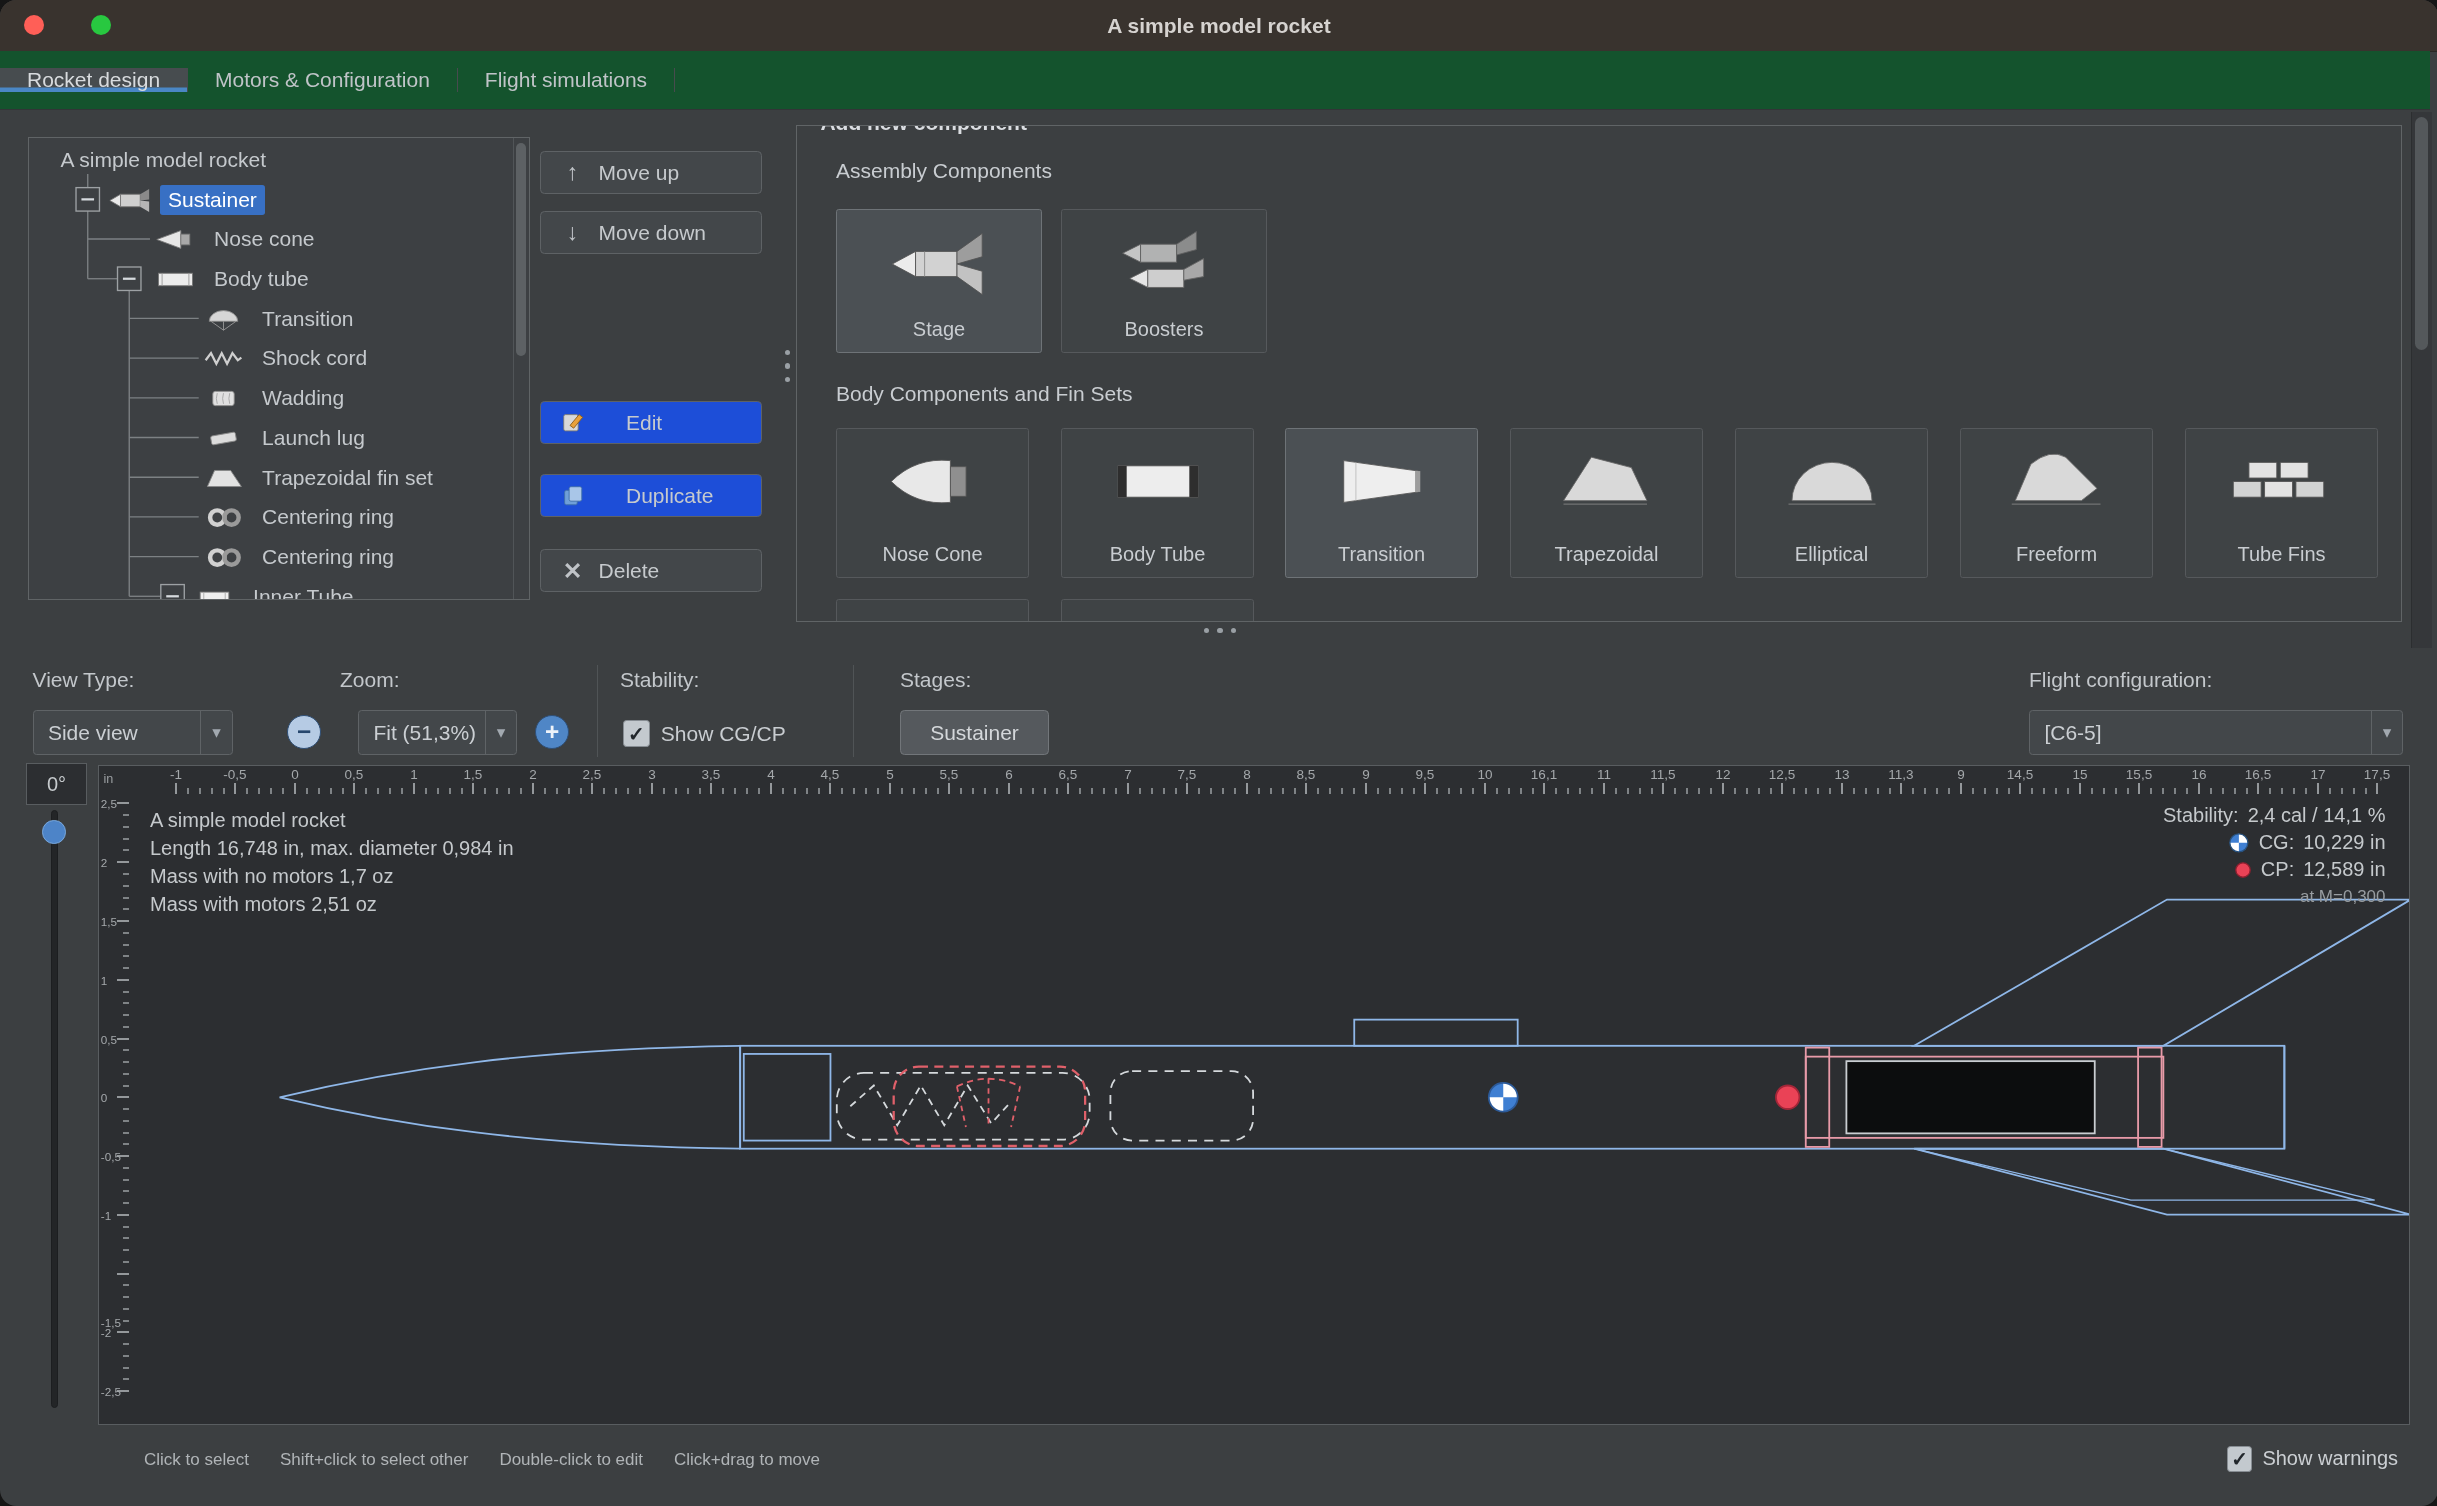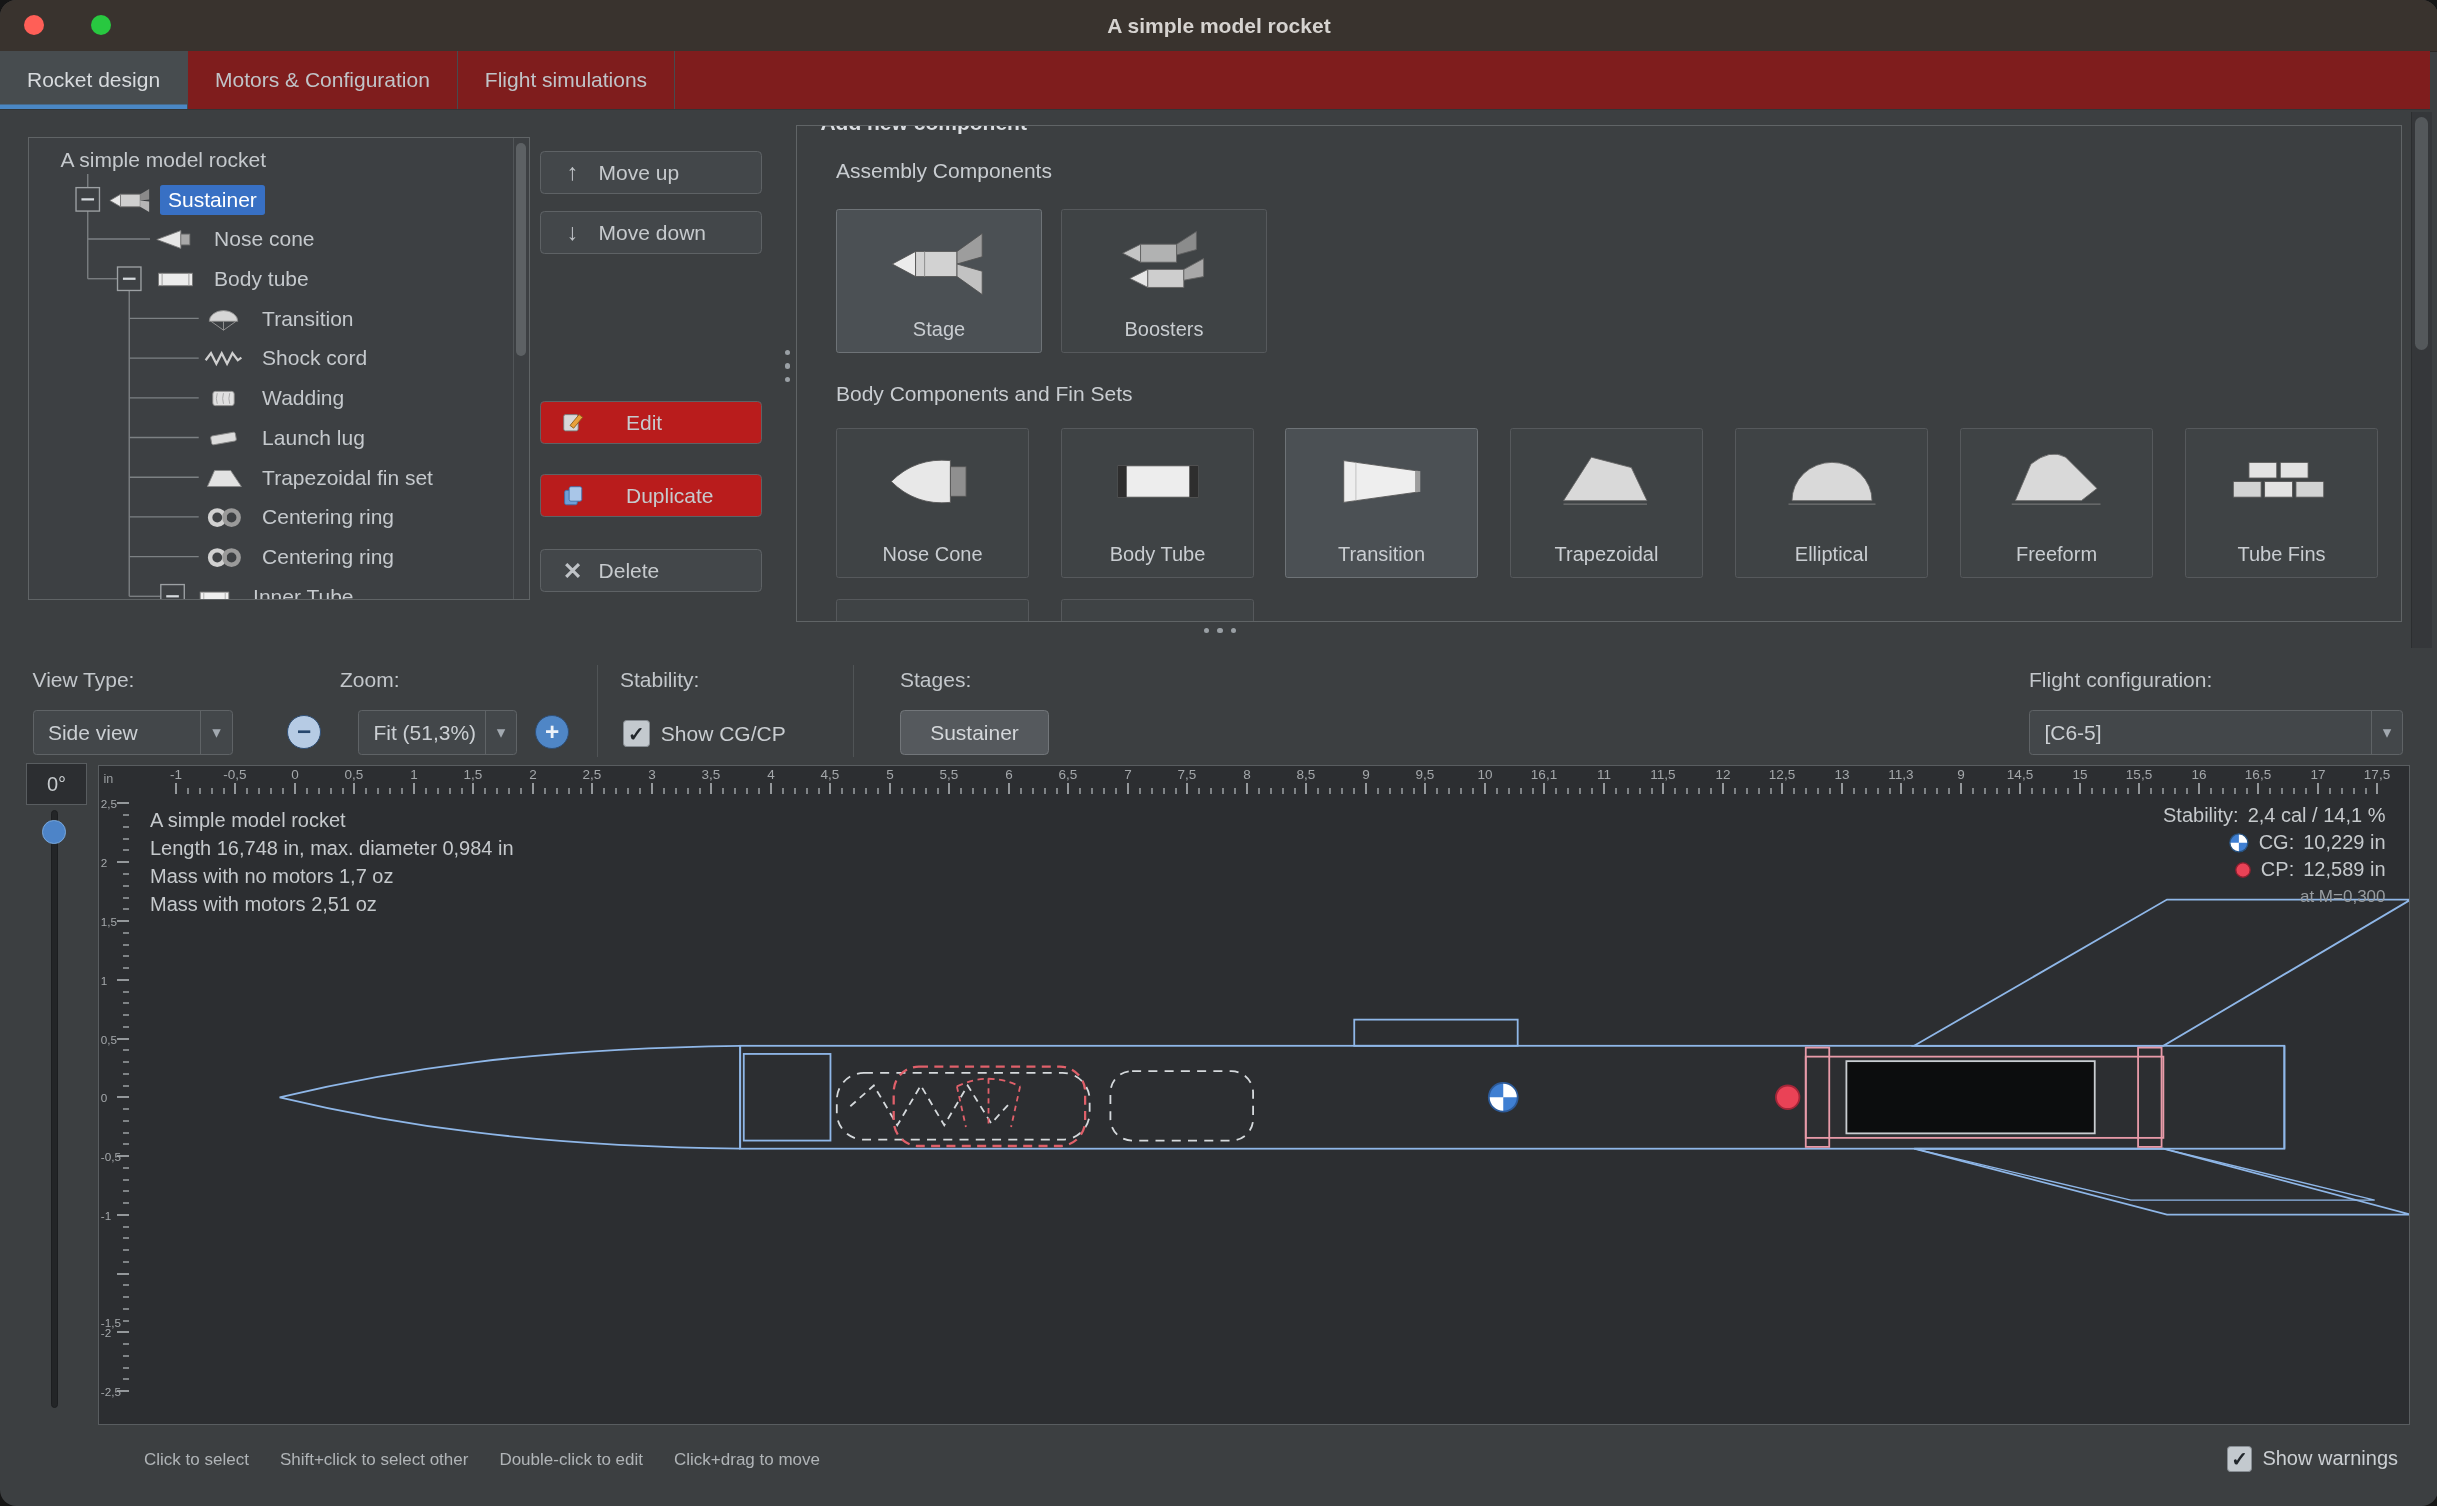--- a/index.html
+++ b/index.html
@@ -10,42 +10,42 @@
 
   
   .titlebar{position:absolute;left:0;top:0;right:0;height:51px;background:#39332e;
             display:flex;align-items:center;justify-content:center;border-bottom:0.9px solid #2a2724;}
   .traffic{position:absolute;left:23.5px;top:15.3px;display:flex;gap:13.5px;}
   .light{width:20px;height:20px;border-radius:50%;}
   .light.red{background:#ff5f57;}　.light.yellow{background:#febc2e;} .light.green{background:#28c840;}
   .wintitle{font-size:21px;font-weight:bold;color:#d6d3d0;}
 
   
-  .tabbar{position:absolute;left:0;top:51px;right:8px;height:58px;background:#7f1d1d;
-          display:flex;border-bottom:0.9px solid #323537;}
+  .tabbar{position:absolute;left:0;top:51px;right:8px;height:58px;background:#14532d;
+          display:flex;border-bottom:0.9px solid #323537;align-items:center;}
   .tab{display:flex;align-items:center;padding:0 27px;font-size:21px;color:#c0c4c8;
        border-right:0.9px solid #474b4e;position:relative;}
   .tab.active{background:#474c4f;color:#d8dbde;box-shadow:inset 0 -4.5px 0 #4a87c5;}
 
   
   .treepanel{position:absolute;left:28px;top:137px;width:500px;height:461px;background:#3d4043;
              border:0.9px solid #606466;overflow:hidden;}
   .treelines{position:absolute;left:0;top:0;pointer-events:none;}
   .trow{position:absolute;height:40px;display:flex;align-items:center;gap:9px;white-space:nowrap;}
   .ticon{width:43px;height:25px;flex:none;}
   .tlabel{font-size:21px;color:#c5c9cd;padding:2.7px 8.1px;border-radius:2.7px;}
   .tlabel.selected{background:#3870c4;color:#ffffff;}
   .treescroll{position:absolute;right:0;top:0;width:15.3px;height:100%;background:#3d4043;border-left:0.9px solid #515558;}
   .treethumb{position:absolute;left:2.7px;top:4.5px;width:10px;height:213px;background:#5d6164;border-radius:5.4px;}
 
   
   .actbtn{position:absolute;left:540px;width:222px;height:43px;display:flex;align-items:center;gap:12.6px;
           padding:0 0 0 18px;background:#43474a;border:0.9px solid #5e6265;border-radius:4.5px;
           font-size:21px;color:#c6cacd;box-sizing:border-box;}
-  .actbtn.hl{background:#b91c1c;gap:40px;}
+  .actbtn.hl{background:#1d4ed8;gap:40px;}
   .bicon{width:27px;display:flex;justify-content:center;font-size:23.5px;color:#bfc3c7;flex:none;}
 
   
   .vsplit{position:absolute;left:785px;top:350px;display:flex;flex-direction:column;gap:8.1px;}
   .hsplit{position:absolute;left:1204px;top:628px;display:flex;flex-direction:row;gap:8.1px;}
   .dot{width:5.4px;height:5.4px;border-radius:50%;background:#9aa0a5;}
 
   
   .addpanel{position:absolute;left:796px;top:125px;width:1606px;height:497px;border:0.9px solid #606466;
             box-sizing:border-box;overflow:hidden;}

